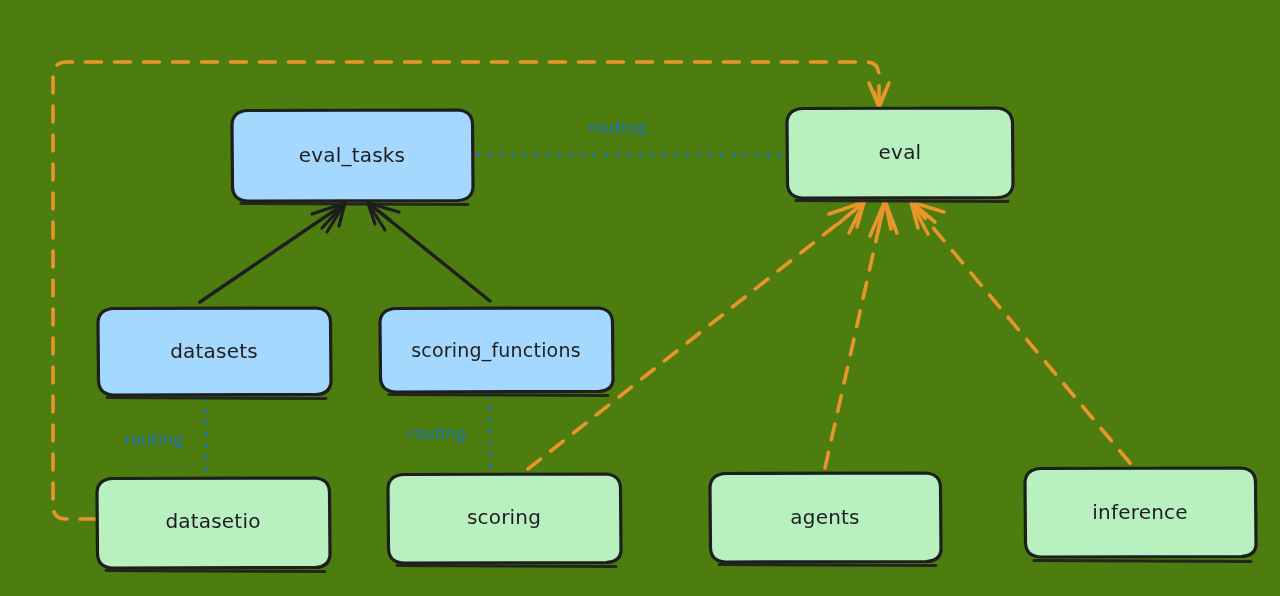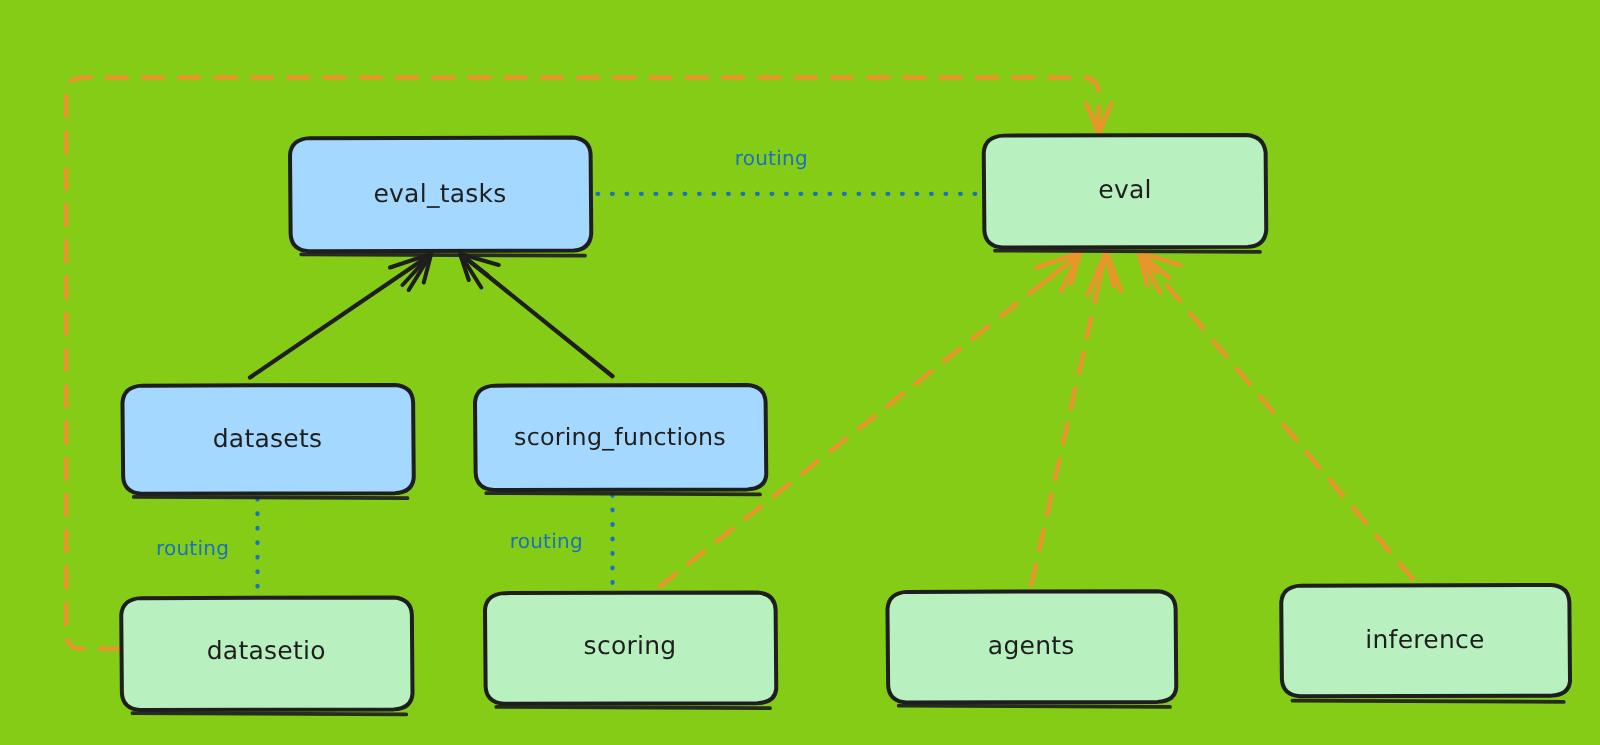--- a/index.html
+++ b/index.html
@@ -12,21 +12,21 @@
     width: 1280px;
     height: 596px;
     overflow: hidden;
     font-family: "DejaVu Sans", sans-serif;
     position: relative;
   }
   #diagram-root {
     position: relative;
     width: 1280px;
     height: 596px;
-    background: #84cc16;
+    background: #4d7c0f;
   }
   svg#diagram-svg {
     position: absolute;
     top: 0;
     left: 0;
     width: 1280px;
     height: 596px;
     display: block;
   }
   .node-label {

